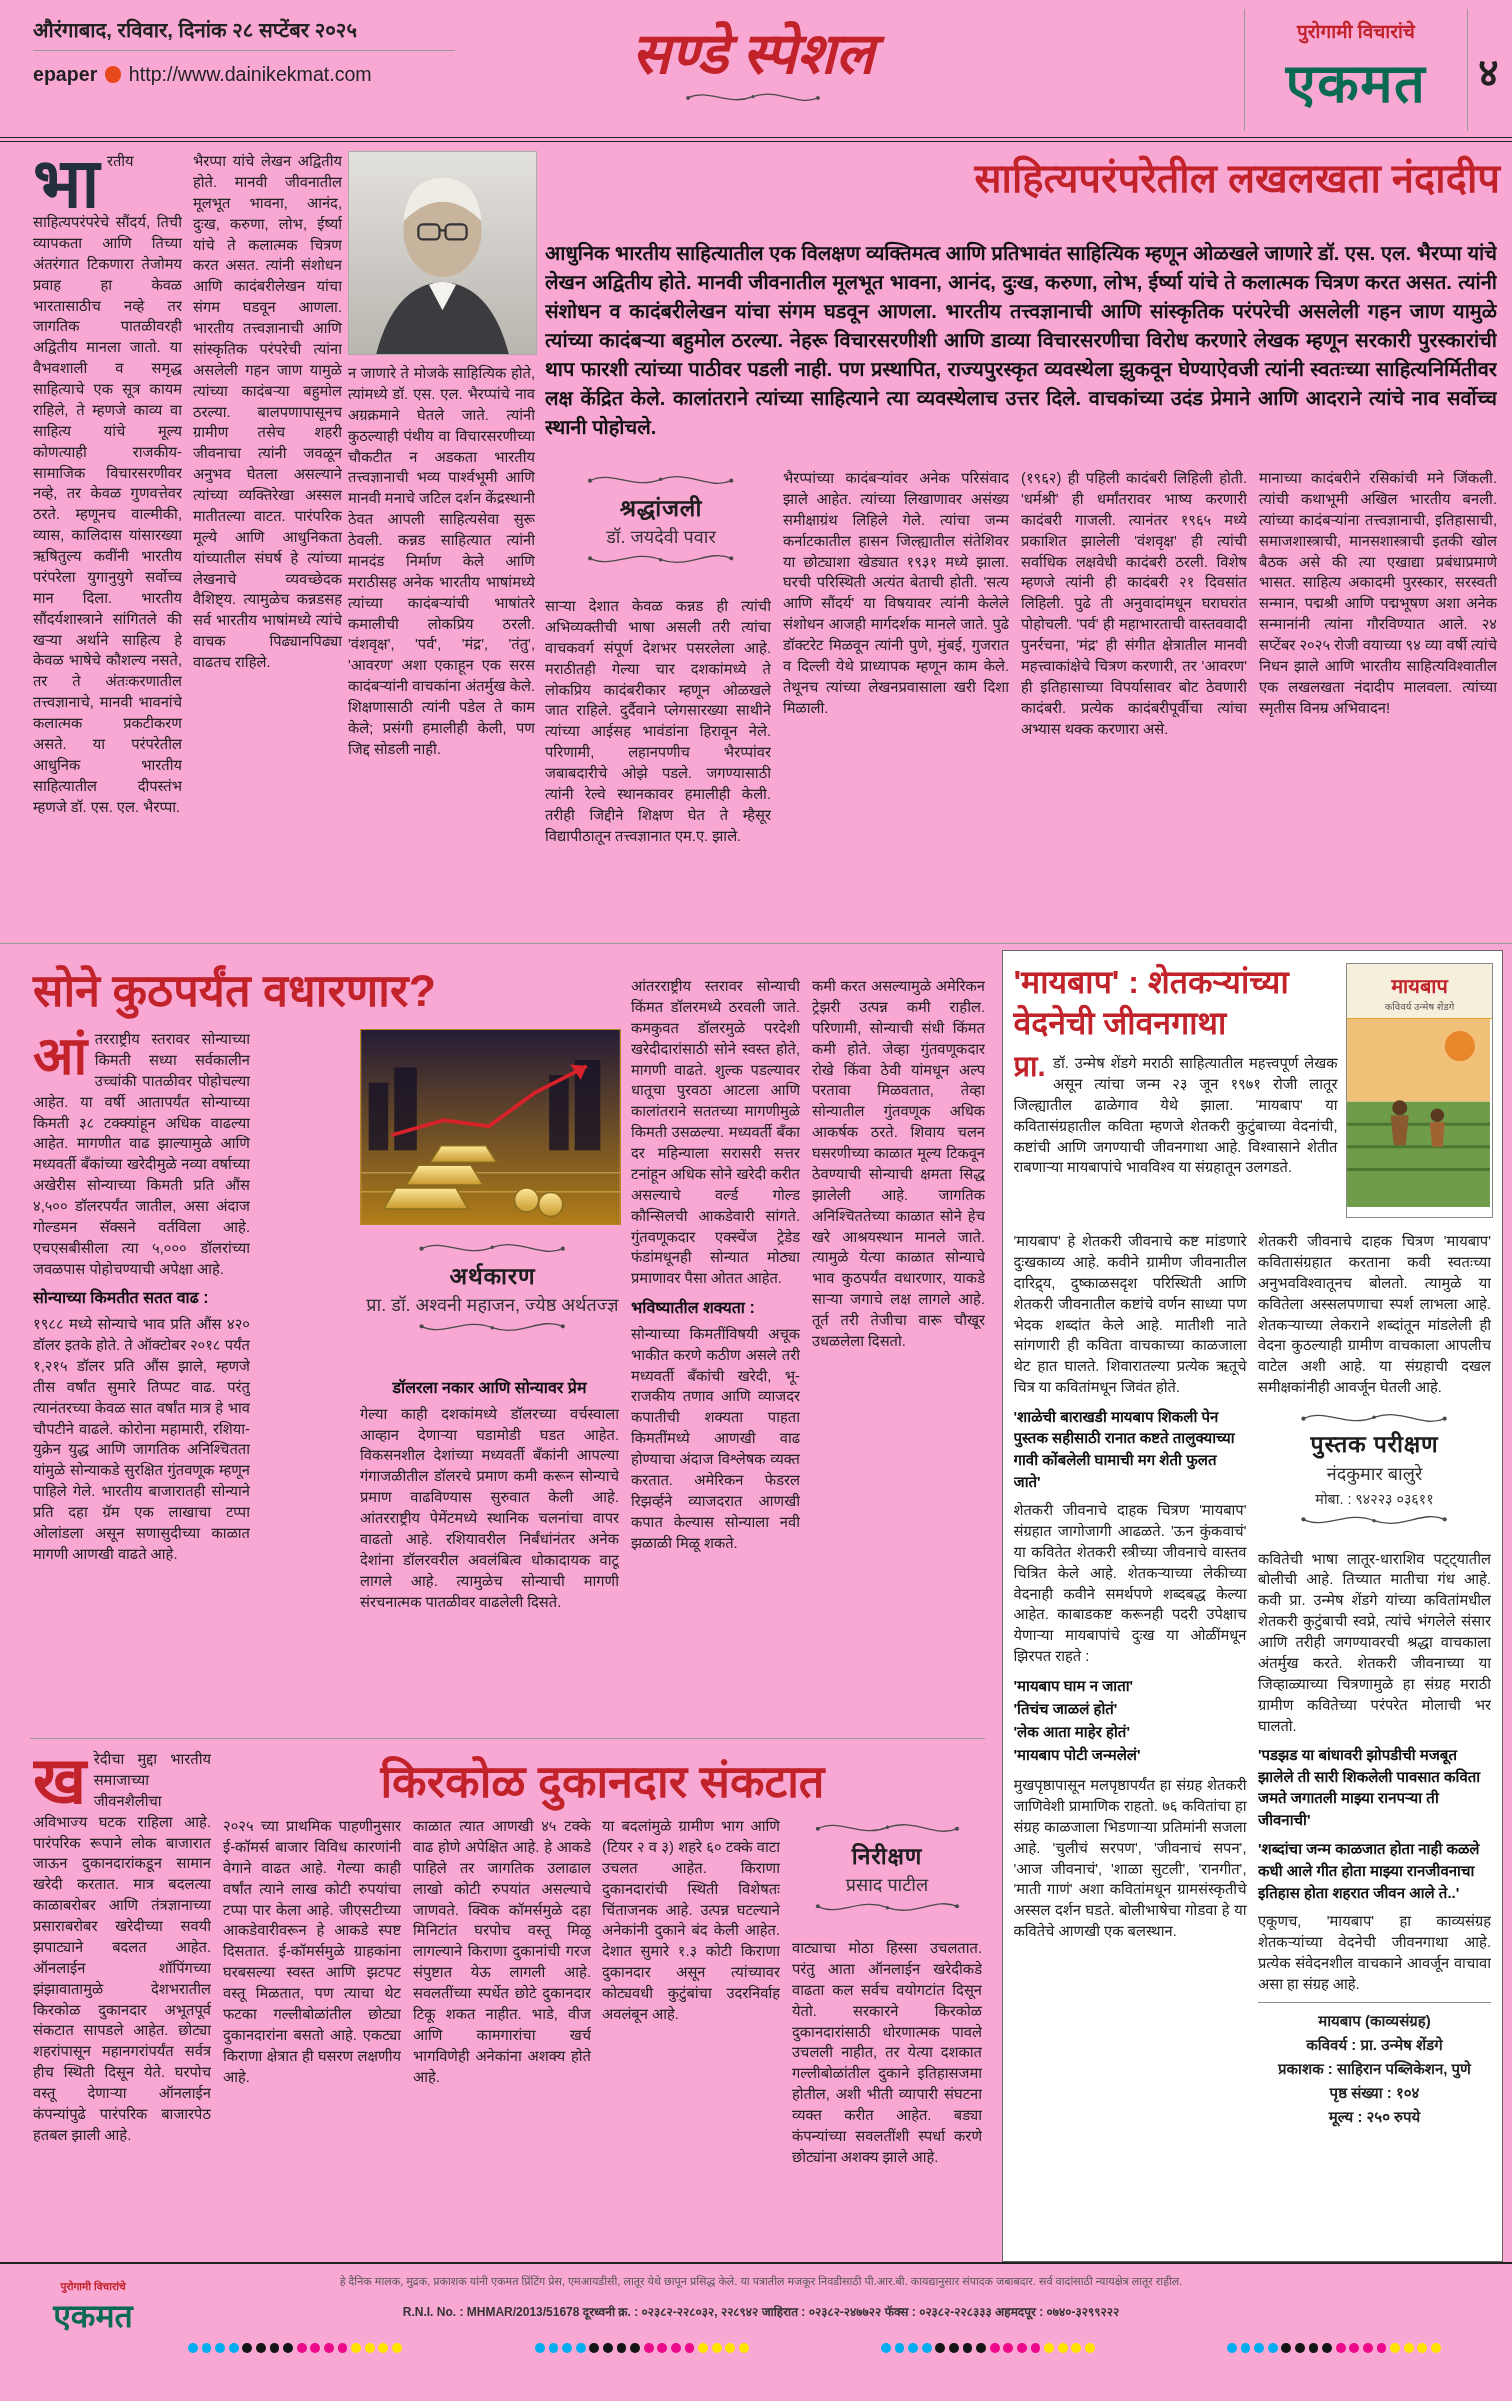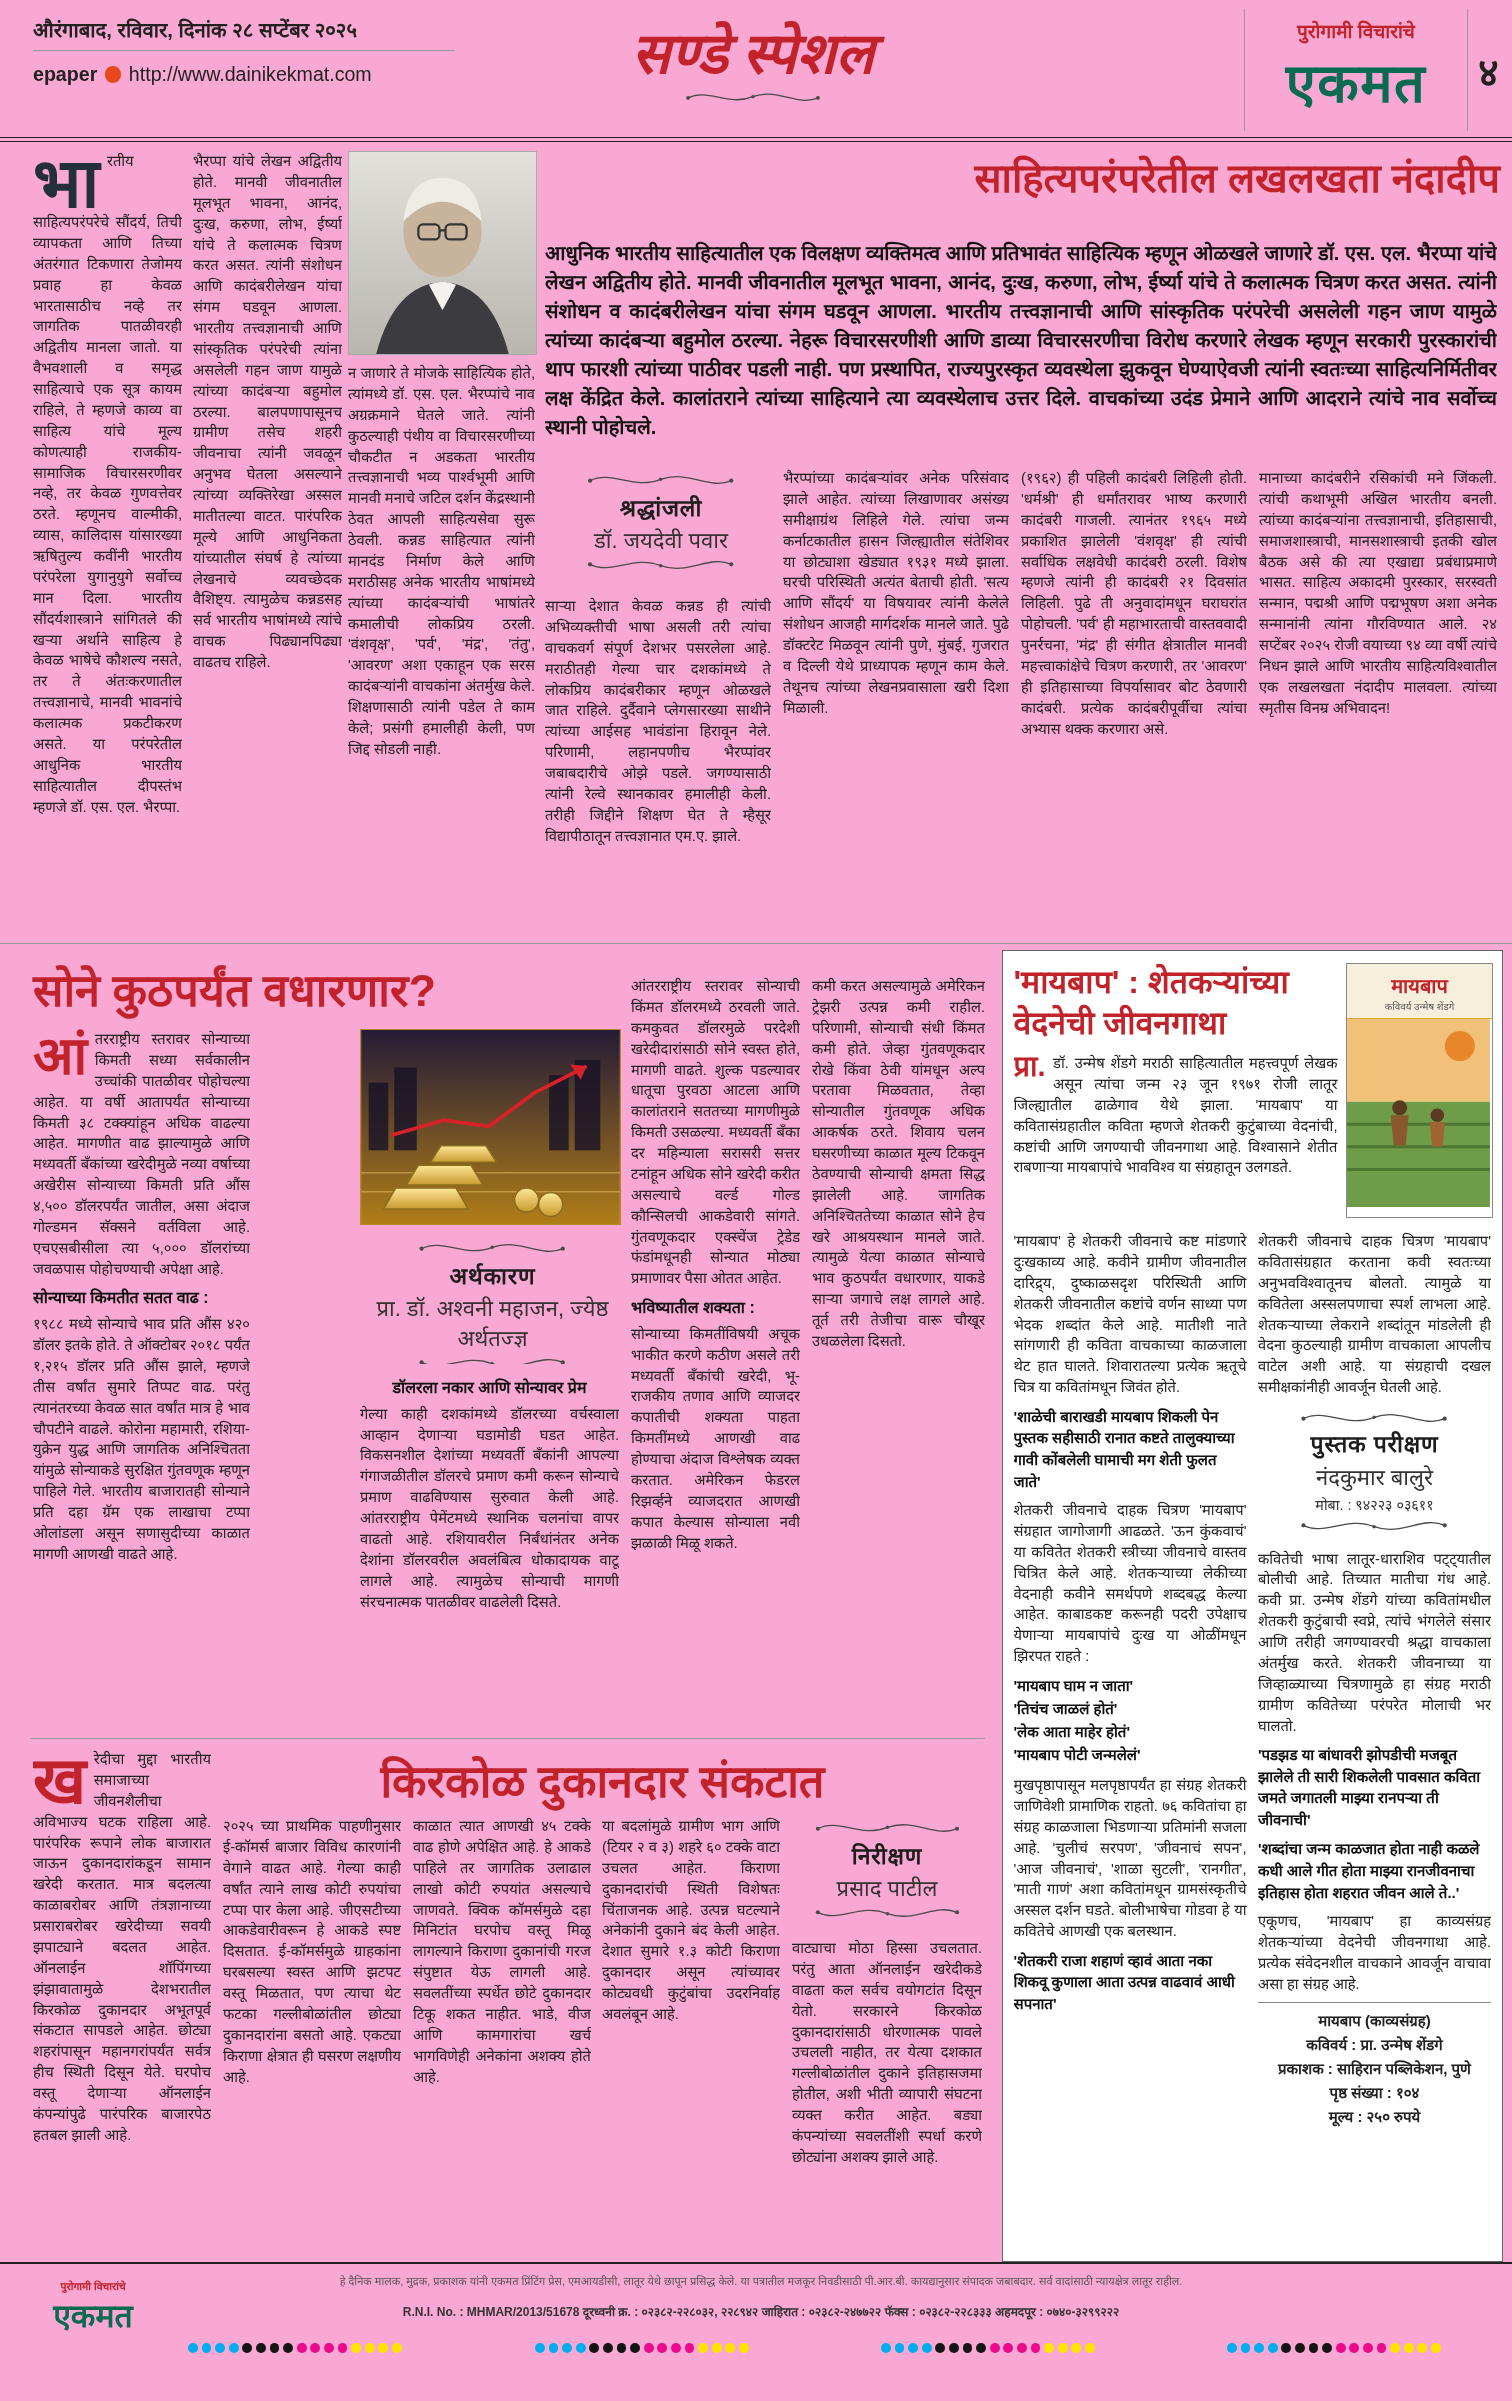--- a/index.html
+++ b/index.html
@@ -9,21 +9,21 @@
   .abs{position:absolute;}
   .t{font-size:14.7px;line-height:1.42;text-align:justify;overflow:hidden;color:#222;}
   .t p{margin:0 0 7.5px;}
   .subhead{font-weight:bold;text-align:center;font-size:16px;margin:4.5px 0;color:#111;}
   .dropcap{float:left;font-weight:bold;line-height:.82;padding:4.5px 7.5px 0 0;color:#23303c;}
   .dropcap.red{color:var(--red);}
   .redline{color:var(--red);font-weight:bold;}
   .rule{background:#999;}
   .obox{text-align:center;overflow:hidden;padding:1.5px 3px;}
   .obox .ttl{font-size:23px;font-weight:bold;color:#1d1d1d;letter-spacing:0.8px;}
-  .obox .auth{font-size:22px;color:#333;margin-top:1.5px;}
+  .obox .auth{font-size:18px;color:#333;margin-top:1.5px;}
   .obox .phone{font-size:14.3px;color:#333;margin-top:1.5px;}
   .flourish{display:block;margin:1.5px auto;width:82%;height:18px;}
   .flip{transform:scaleY(-1);}
   .q{font-weight:bold;font-size:15px;line-height:1.45;margin:7.5px 0;color:#111;text-align:left;}
   .bookinfo div{font-weight:bold;font-size:15px;line-height:1.6;text-align:center;}
   .dots i{width:9.8px;height:9.8px;border-radius:50%;display:inline-block;margin-right:3.8px;}
   .dots i:nth-child(-n+4){background:#00adee;}
   .dots i:nth-child(n+5):nth-child(-n+8){background:#151515;}
   .dots i:nth-child(n+9):nth-child(-n+12){background:#ec098c;}
   .dots i:nth-child(n+13){background:#ffe400;}
@@ -211,21 +211,20 @@
 
     <div class="abs t" style="left:10.5px;top:280px;width:233px;height:1018px;">
       <p>'मायबाप' हे शेतकरी जीवनाचे कष्ट मांडणारे दुःखकाव्य आहे. कवीने ग्रामीण जीवनातील दारिद्र्य, दुष्काळसदृश परिस्थिती आणि शेतकरी जीवनातील कष्टांचे वर्णन साध्या पण भेदक शब्दांत केले आहे. मातीशी नाते सांगणारी ही कविता वाचकाच्या काळजाला थेट हात घालते. शिवारातल्या प्रत्येक ऋतूचे चित्र या कवितांमधून जिवंत होते.</p>
       <div class="q">'शाळेची बाराखडी मायबाप शिकली पेन पुस्तक सहीसाठी रानात कष्टते तालुक्याच्या गावी कोंबलेली घामाची मग शेती फुलत जाते'</div>
       <p>शेतकरी जीवनाचे दाहक चित्रण 'मायबाप' संग्रहात जागोजागी आढळते. 'ऊन कुंकवाचं' या कवितेत शेतकरी स्त्रीच्या जीवनाचे वास्तव चित्रित केले आहे. शेतकऱ्याच्या लेकीच्या वेदनाही कवीने समर्थपणे शब्दबद्ध केल्या आहेत. काबाडकष्ट करूनही पदरी उपेक्षाच येणाऱ्या मायबापांचे दुःख या ओळींमधून झिरपत राहते :</p>
       <div class="q" style="margin:1.5px 0;">'मायबाप घाम न जाता'</div>
       <div class="q" style="margin:1.5px 0;">'तिचंच जाळलं होतं'</div>
       <div class="q" style="margin:1.5px 0;">'लेक आता माहेर होतं'</div>
       <div class="q" style="margin:1.5px 0 9px;">'मायबाप पोटी जन्मलेलं'</div>
       <p>मुखपृष्ठापासून मलपृष्ठापर्यंत हा संग्रह शेतकरी जाणिवेशी प्रामाणिक राहतो. ७६ कवितांचा हा संग्रह काळजाला भिडणाऱ्या प्रतिमांनी सजला आहे. 'चुलीचं सरपण', 'जीवनाचं सपन', 'आज जीवनाचं', 'शाळा सुटली', 'रानगीत', 'माती गाणं' अशा कवितांमधून ग्रामसंस्कृतीचे अस्सल दर्शन घडते. बोलीभाषेचा गोडवा हे या कवितेचे आणखी एक बलस्थान.</p>
-      <div class="q">'शेतकरी राजा शहाणं व्हावं आता नका शिकवू कुणाला आता उत्पन्न वाढवावं आधी सपनात'</div>
     </div>
 
     <div class="abs t" style="left:255px;top:280px;width:233px;height:1018px;">
       <p>शेतकरी जीवनाचे दाहक चित्रण 'मायबाप' कवितासंग्रहात करताना कवी स्वतःच्या अनुभवविश्वातूनच बोलतो. त्यामुळे या कवितेला अस्सलपणाचा स्पर्श लाभला आहे. शेतकऱ्याच्या लेकराने शब्दांतून मांडलेली ही वेदना कुठल्याही ग्रामीण वाचकाला आपलीच वाटेल अशी आहे. या संग्रहाची दखल समीक्षकांनीही आवर्जून घेतली आहे.</p>
       <div class="obox" style="height:140px;">
         <svg class="flourish" viewBox="0 0 247.625 24" width="186" height="18">
             <use href="#fl"></use>
           </svg>
         <div class="ttl">पुस्तक परीक्षण</div>
         <div class="auth">नंदकुमार बालुरे</div>

